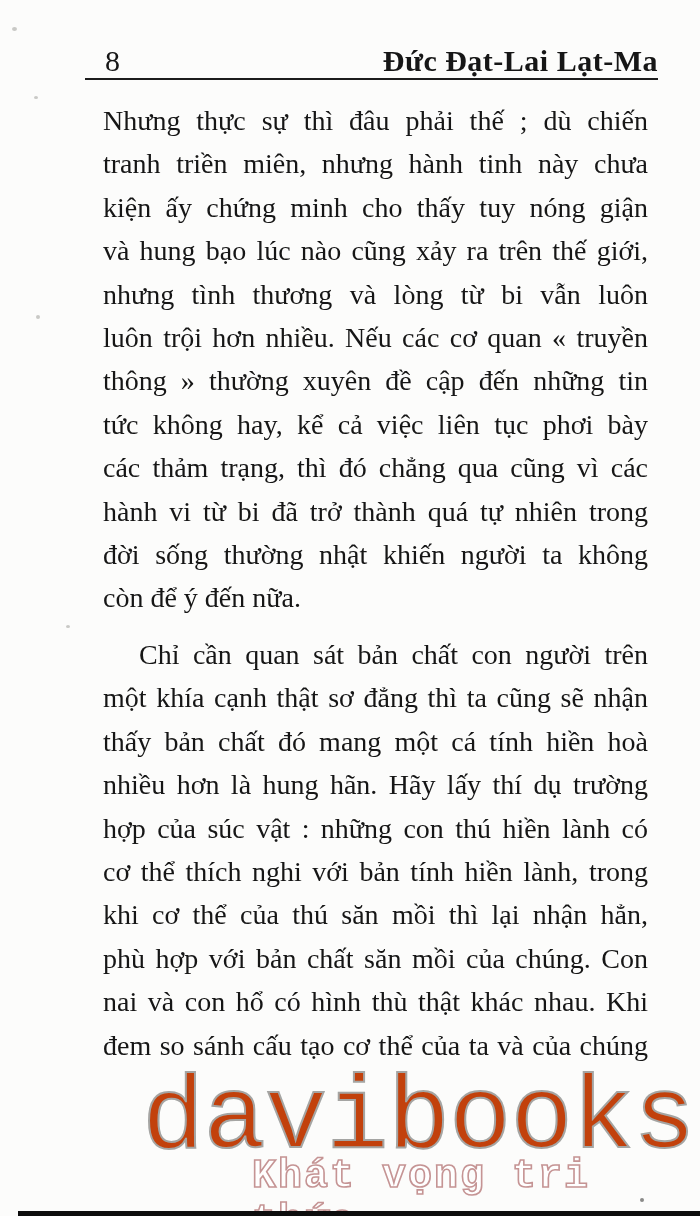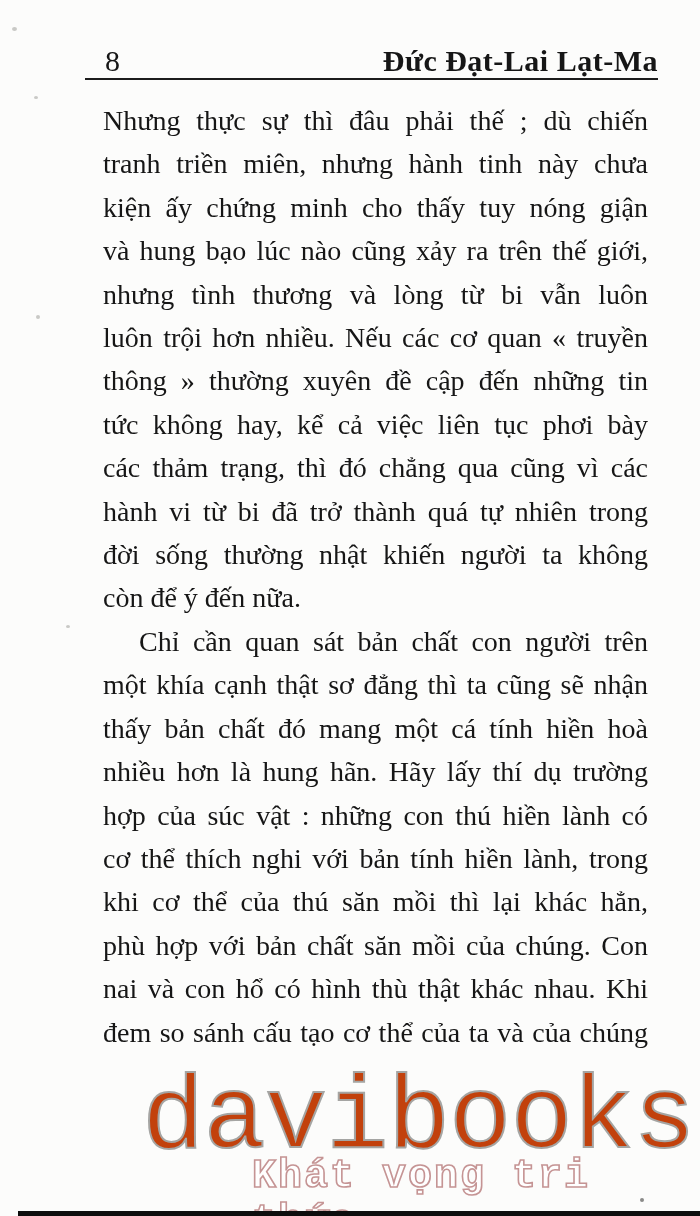--- a/index.html
+++ b/index.html
@@ -52,20 +52,21 @@
     position: absolute;
     top: 99px;
     left: 103px;
     width: 545px;
     z-index: 2;
   }
   .para {
     margin: 0;
   }
   .para + .para {
+    margin-top: 13px;
   }
   .line {
     font-size: 28px;
     line-height: 43.4px;
     text-align: justify;
     text-align-last: justify;
     white-space: normal;
   }
   .line.first-indent {
     padding-left: 36px;
@@ -151,21 +152,21 @@
       <div class="line">đời sống thường nhật khiến người ta không</div>
       <div class="line last-left">còn để ý đến nữa.</div>
     </div>
     <div class="para">
       <div class="line first-indent">Chỉ cần quan sát bản chất con người trên</div>
       <div class="line">một khía cạnh thật sơ đẳng thì ta cũng sẽ nhận</div>
       <div class="line">thấy bản chất đó mang một cá tính hiền hoà</div>
       <div class="line">nhiều hơn là hung hãn. Hãy lấy thí dụ trường</div>
       <div class="line">hợp của súc vật : những con thú hiền lành có</div>
       <div class="line">cơ thể thích nghi với bản tính hiền lành, trong</div>
-      <div class="line">khi cơ thể của thú săn mồi thì lại khác hẳn,</div>
+      <div class="line">khi cơ thể của thú săn mồi thì lại nhận hẳn,</div>
       <div class="line">phù hợp với bản chất săn mồi của chúng. Con</div>
       <div class="line">nai và con hổ có hình thù thật khác nhau. Khi</div>
       <div class="line">đem so sánh cấu tạo cơ thể của ta và của chúng</div>
     </div>
   </div>
 
 <div class="scan-bar-bottom"></div>
 <div class="speck s1"></div>
 <div class="speck s2"></div>
 <div class="speck s3"></div>

